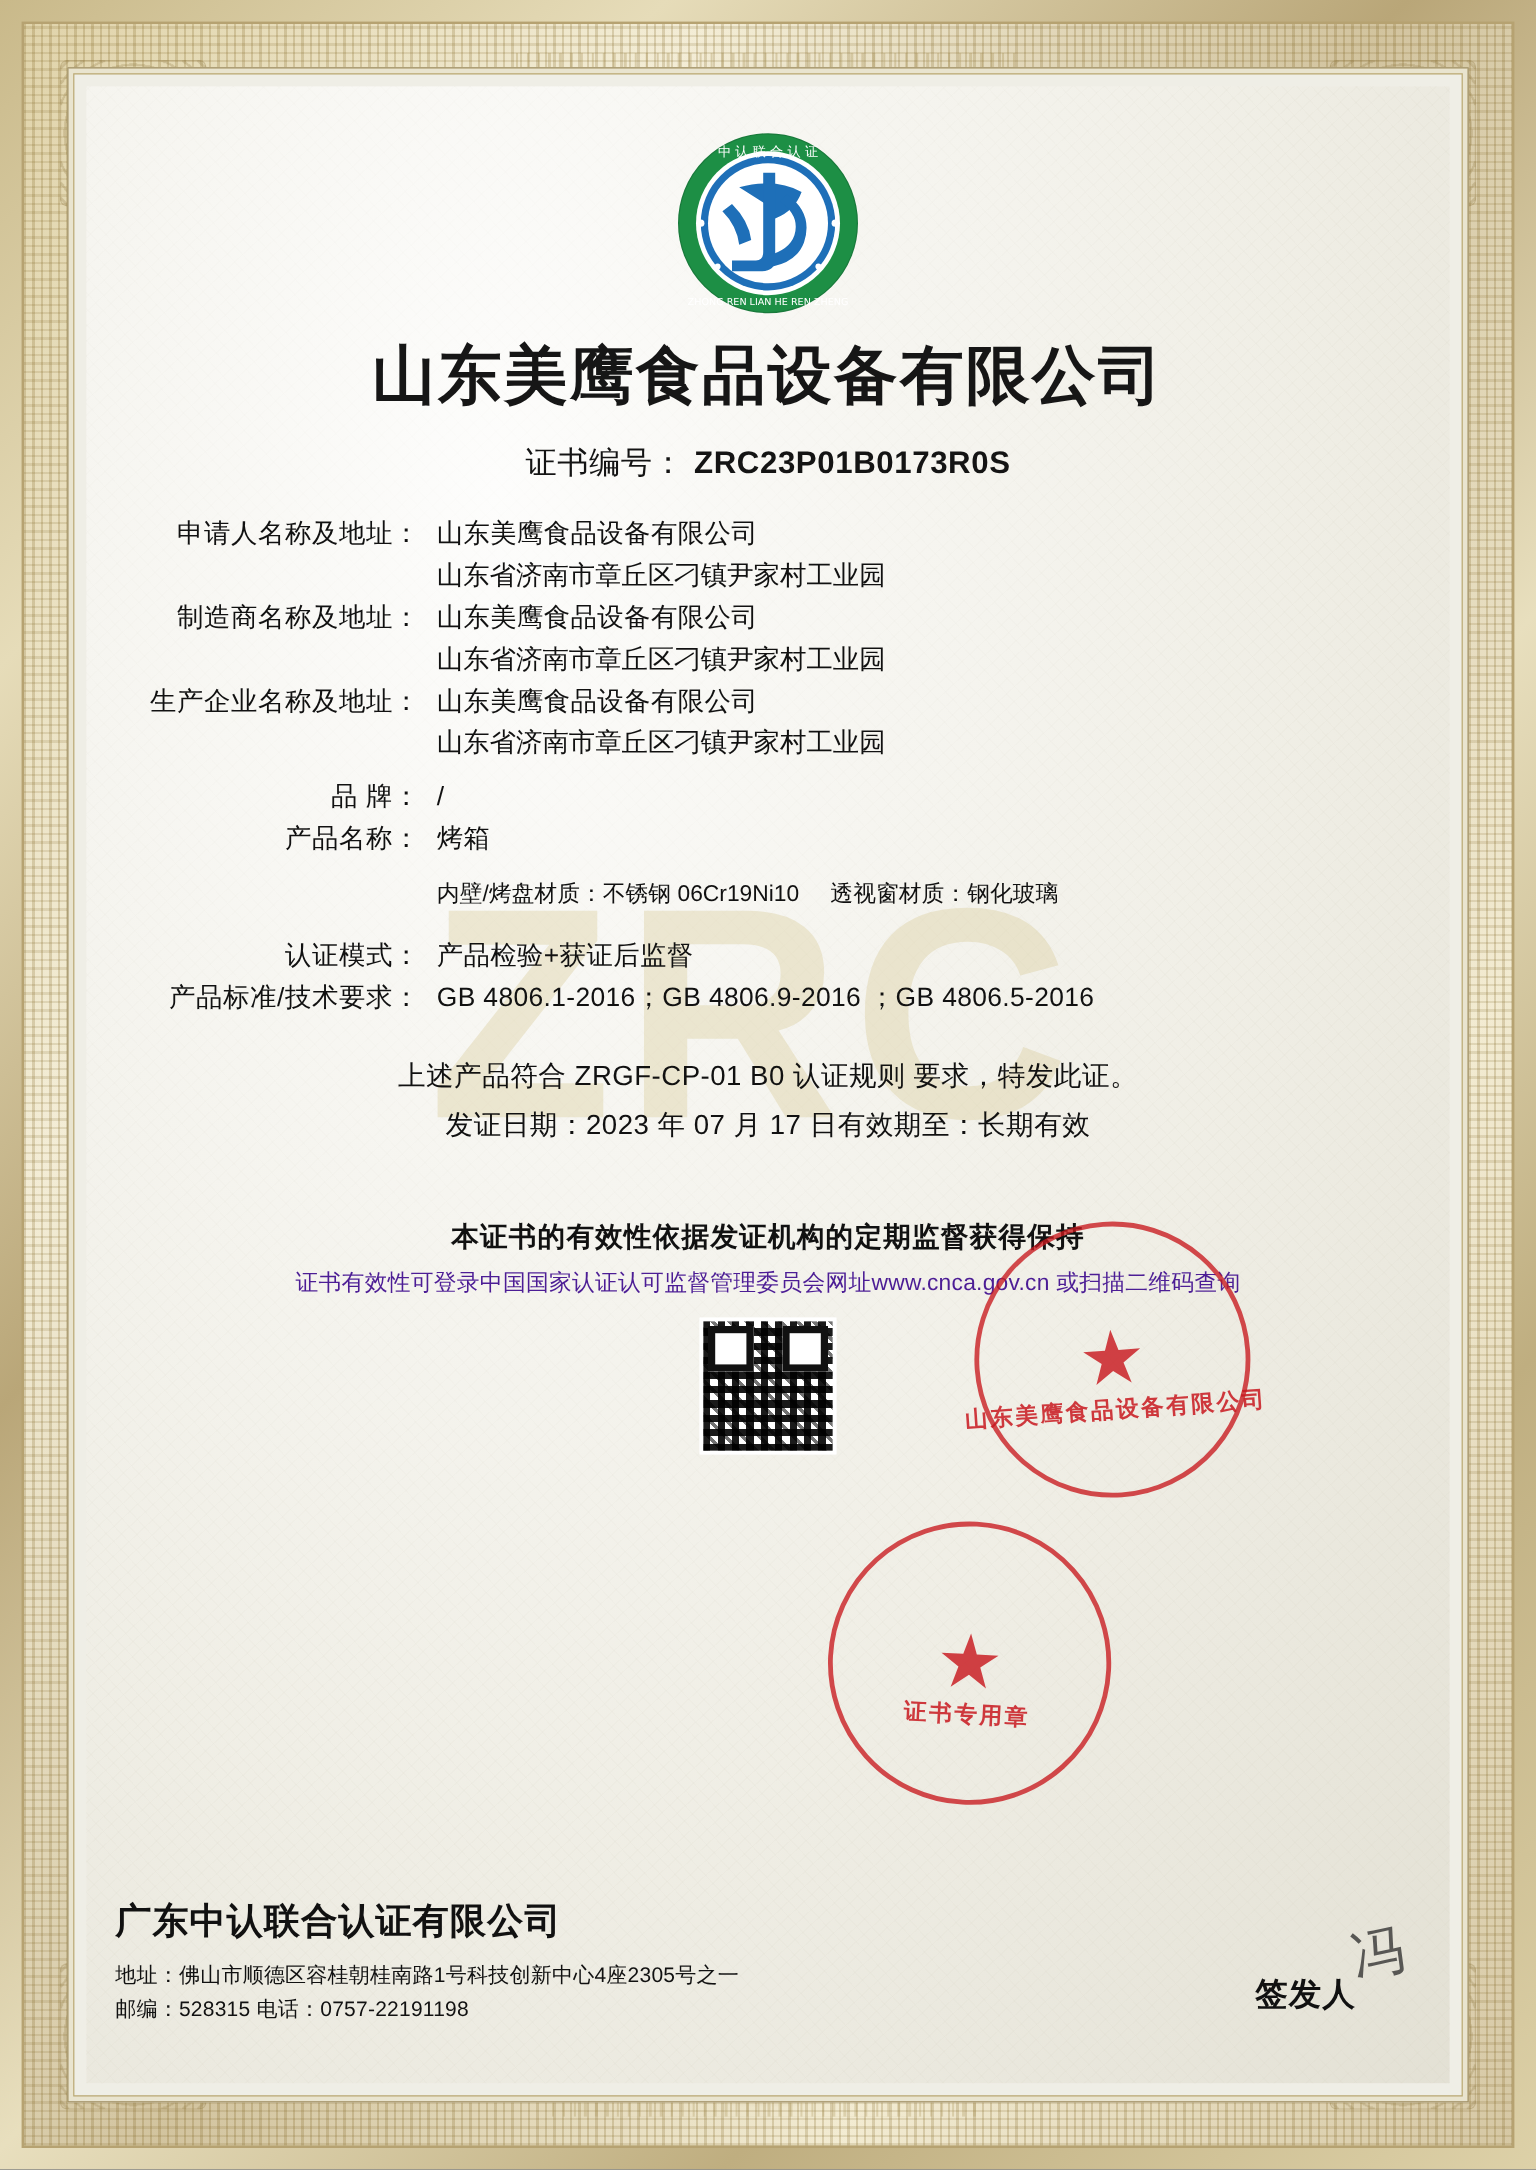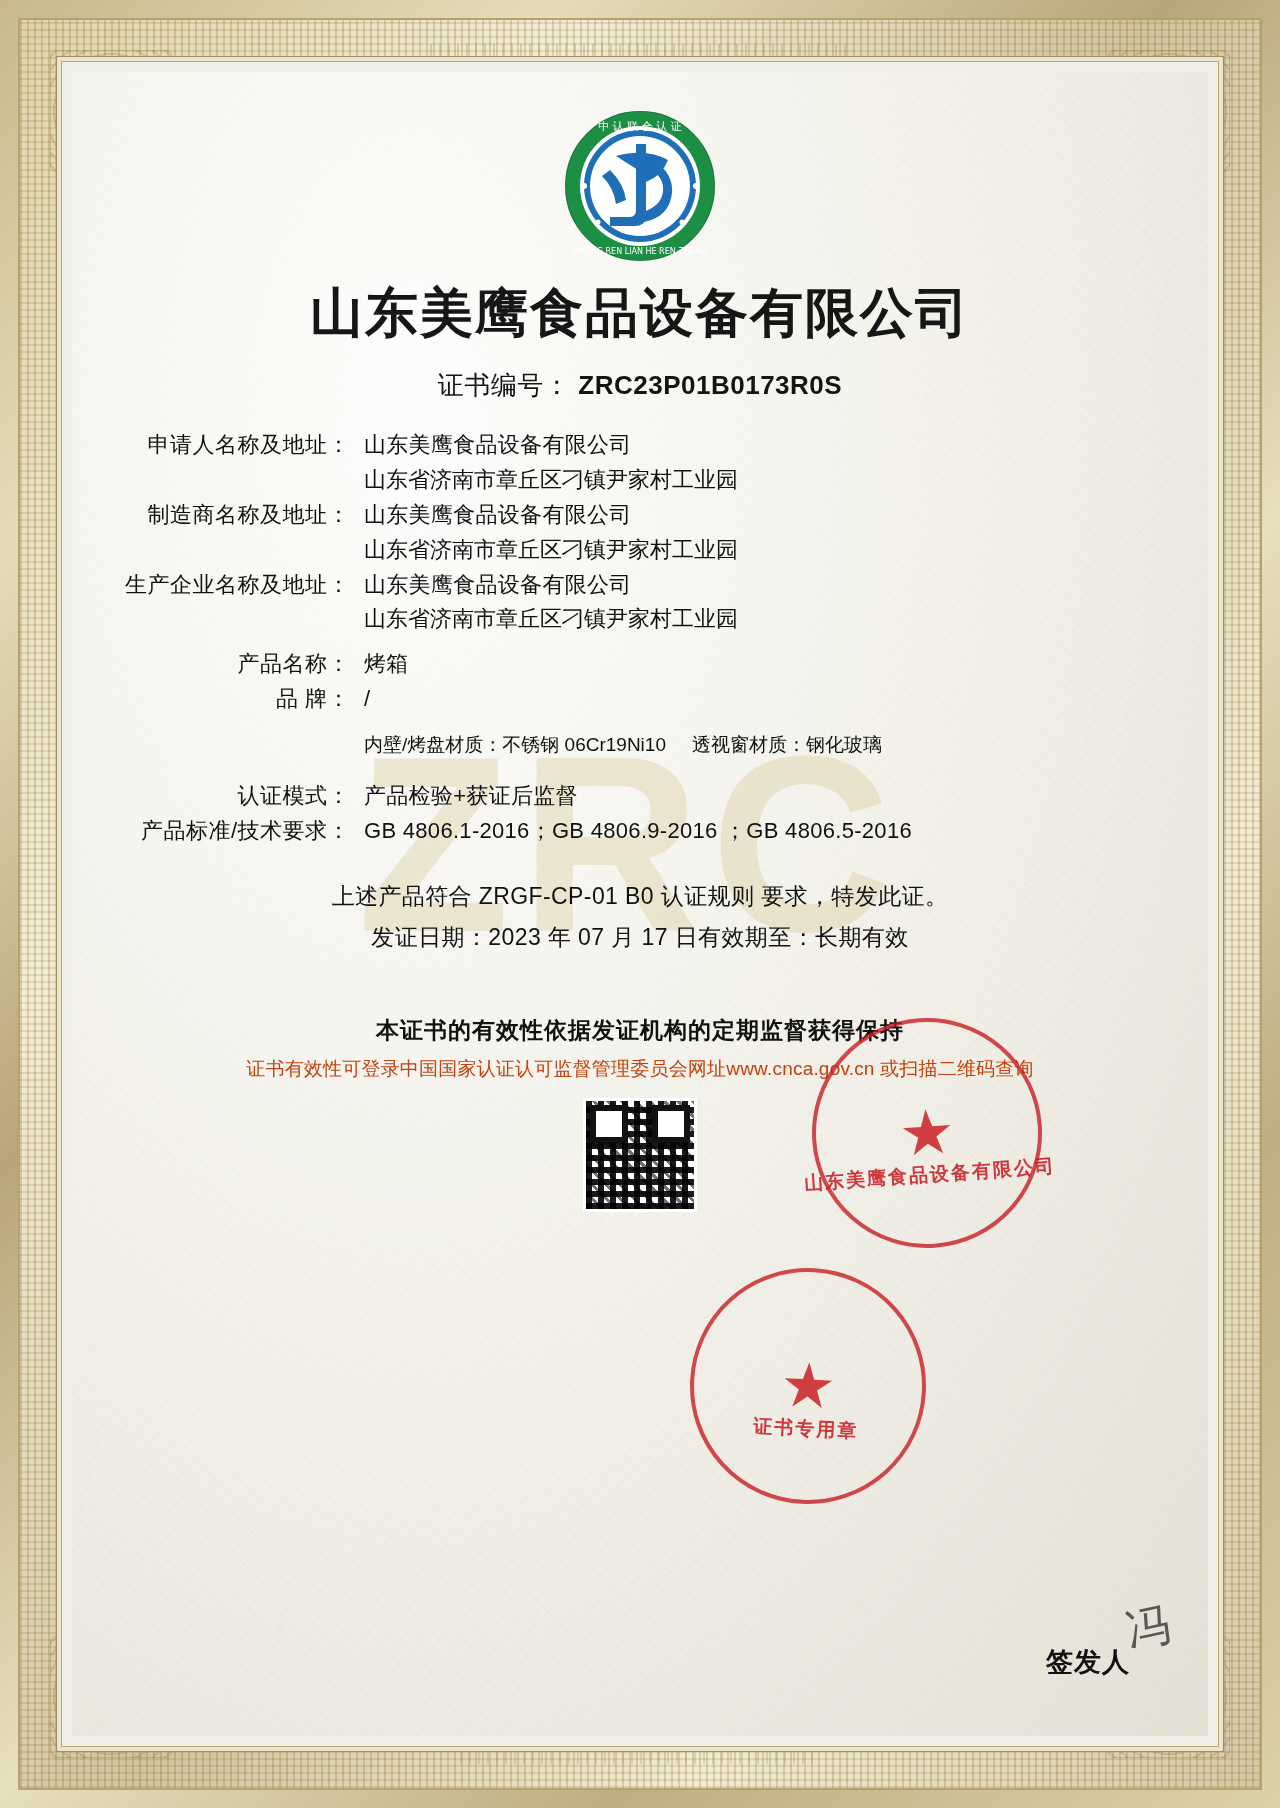--- a/index.html
+++ b/index.html
@@ -206,21 +206,21 @@
     text-align: center;
     font-size: 23px;
     font-weight: bold;
     color: #111;
     margin-top: 62px;
     letter-spacing: 1px;
   }
   .query-line {
     text-align: center;
     font-size: 19px;
-    color: #c2410c;
+    color: #4c1d95;
     margin-top: 10px;
     letter-spacing: 0.2px;
   }
 
   .qr-wrap {
     display: flex;
     justify-content: center;
     margin-top: 16px;
   }
   .qr {
@@ -383,27 +383,27 @@
 
     <div class="field">
       <div class="lbl">生产企业名称及地址：</div>
       <div class="val">山东美鹰食品设备有限公司</div>
     </div>
     <div class="sub-line">山东省济南市章丘区刁镇尹家村工业园</div>
 
     <div class="gap-sm"></div>
 
     <div class="field">
+      <div class="lbl">品  牌：</div>
+      <div class="val">/</div>
+    </div>
+
+    <div class="field">
       <div class="lbl">产品名称：</div>
       <div class="val">烤箱</div>
-    </div>
-
-    <div class="field">
-      <div class="lbl">品  牌：</div>
-      <div class="val">/</div>
     </div>
 
     <div class="gap-sm"></div>
 
 
     <div class="material-line">
       <span>内壁/烤盘材质：</span><span class="mat-val">不锈钢 06Cr19Ni10</span><span>透视窗材质：</span><span>钢化玻璃</span>
     </div>
 
     <div class="field">
@@ -429,20 +429,25 @@
 
     <div class="validity">本证书的有效性依据发证机构的定期监督获得保持</div>
     <div class="query-line">证书有效性可登录中国国家认证认可监督管理委员会网址www.cnca.gov.cn 或扫描二维码查询</div>
 
     <div class="qr-wrap">
       <div class="qr"></div>
     </div>
 
   </div>
 
+  <div class="footer">
+    <div class="issuer">广东中认联合认证有限公司</div>
+    <div class="issuer-line">地址：佛山市顺德区容桂朝桂南路1号科技创新中心4座2305号之一</div>
+    <div class="issuer-line">邮编：528315    电话：0757-22191198</div>
+  </div>
 
   <div class="signer">签发人</div>
   <div class="sign-script">冯</div>
 
   <div class="seal seal-1">
     <div class="star">★</div>
     <div class="banner">山东美鹰食品设备有限公司</div>
   </div>
 
   <div class="seal seal-2">

